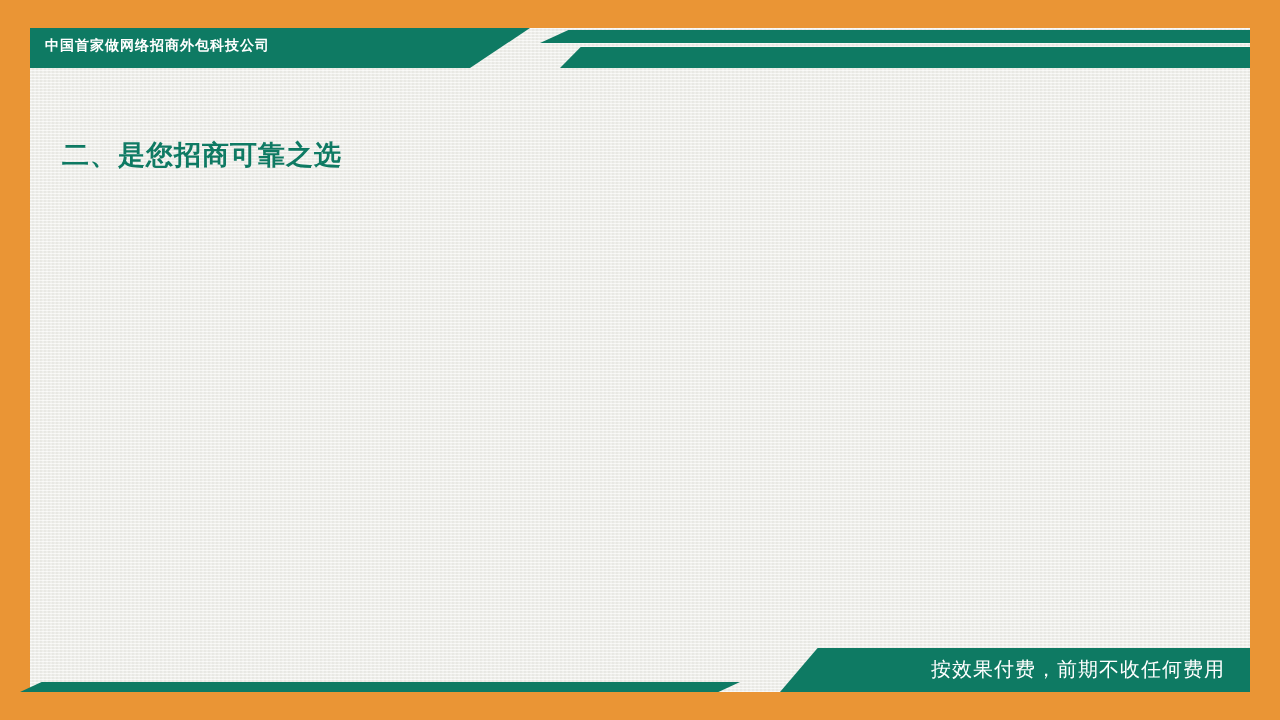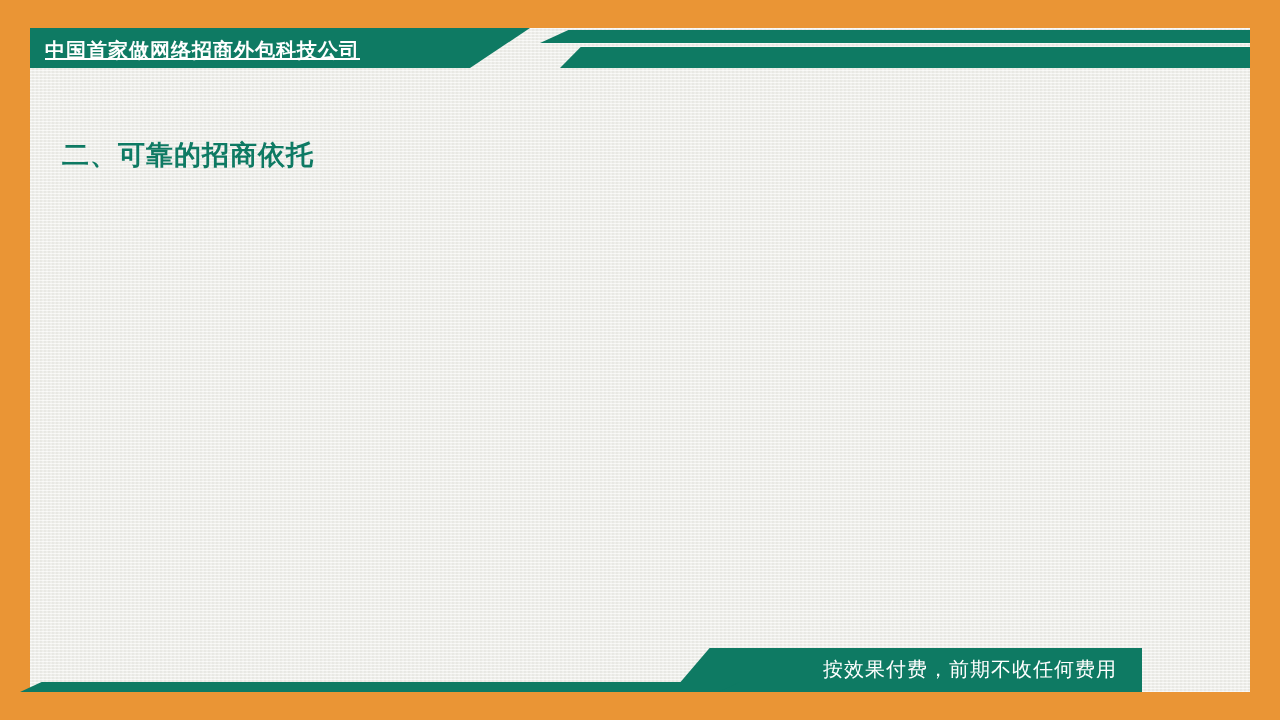--- a/index.html
+++ b/index.html
@@ -50,25 +50,24 @@
     height: 40px;
     width: 500px;
     background: #0E7A63;
     clip-path: polygon(0 0, 100% 0, 88% 100%, 0 100%);
   }
   .header-title {
     position: absolute;
     left: 15px;
     top: 9px;
     color: #FFFFFF;
-    font-size: 20px;
+    font-size: 14px;
     font-weight: bold;
     letter-spacing: 1px;
     white-space: nowrap;
-    text-decoration: underline;
   }
   .header-stripe-a {
     position: absolute;
     left: 510px;
     top: 2px;
     width: 710px;
     height: 13px;
     background: #0E7A63;
     clip-path: polygon(4% 0, 100% 0, 100% 100%, 0 100%);
   }
@@ -105,21 +104,21 @@
     line-height: 73px;
     text-align: justify;
     text-justify: inter-ideograph;
   }
 
   
   .footer-band {
     position: absolute;
     left: 30px;
     bottom: 28px;
-    width: 1112px;
+    width: 1220px;
     height: 44px;
     text-align: center;
   }
   .footer-stripe-a {
     position: absolute;
     left: 20px;
     bottom: 28px;
     width: 720px;
     height: 10px;
     background: #0E7A63;
@@ -151,21 +150,21 @@
 
   <div class="content-panel"></div>
 
   <div class="header-band">
     <div class="header-green-left"></div>
     <div class="header-title">中国首家做网络招商外包科技公司</div>
     <div class="header-stripe-a"></div>
     <div class="header-stripe-b"></div>
   </div>
 
-  <div class="section-heading">二、可靠的招商依托</div>
+  <div class="section-heading">二、是您招商可靠之选</div>
 
 
   <div class="footer-band">
     <div class="footer-green-right"></div>
     <div class="footer-text">按效果付费，前期不收任何费用</div>
   </div>
   <div class="footer-stripe-a"></div>
 
 </div>
 

